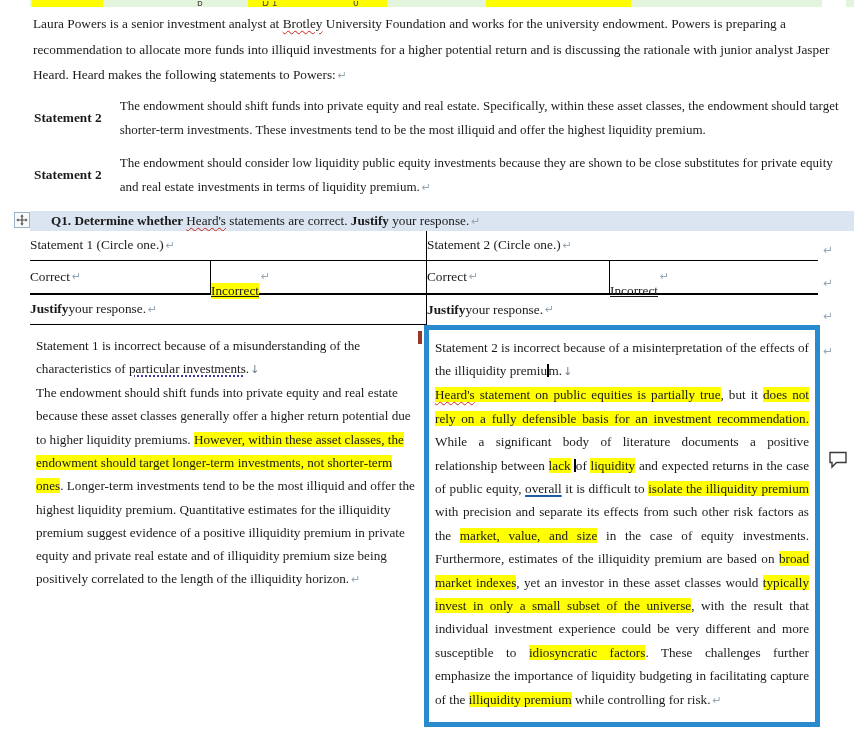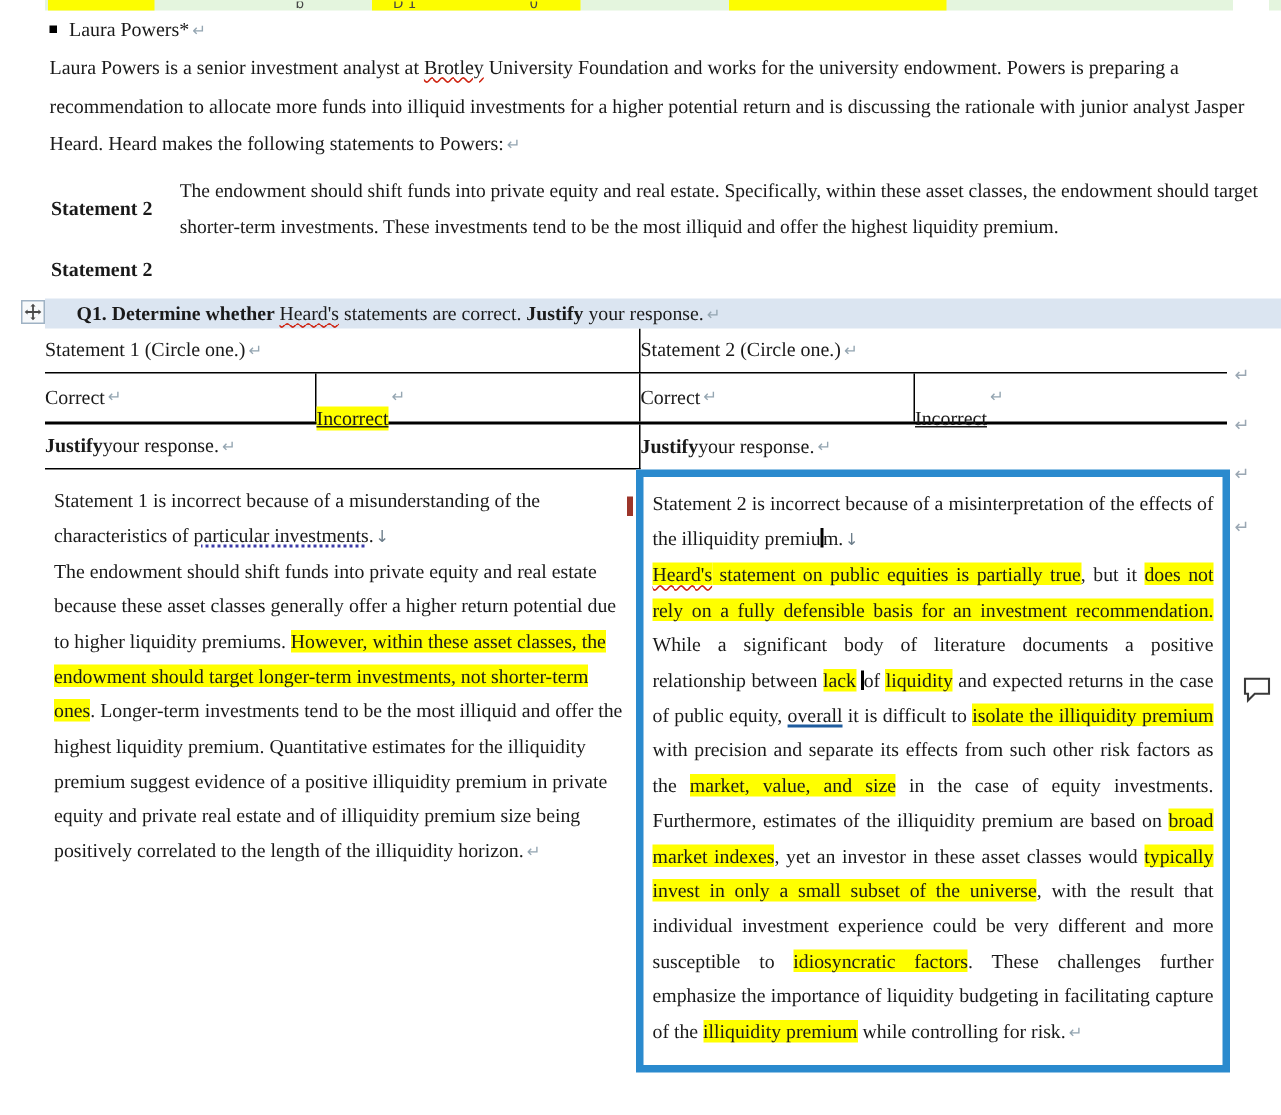--- a/index.html
+++ b/index.html
@@ -78,33 +78,31 @@
     <div class="yseg" style="left:32px;width:71px;"></div>
     <div class="yseg" style="left:248px;width:139px;"></div>
     <div class="yseg" style="left:486px;width:145px;"></div>
     <div class="glyphbit" style="left:197px;width:6px;">b</div>
     <div class="glyphbit" style="left:262px;width:16px;">D 1</div>
     <div class="glyphbit" style="left:353px;width:6px;">0</div>
   </div>
 
   <div class="content">
 
-    <div class="bullet-line">
-      <span class="sqbullet"></span><span><span>Laura Powers*</span><span class="pil">↵</span></span>
-    </div>
 
     <p class="intro"><span>Laura Powers is a senior investment analyst at </span><span class="sq">Brotley</span><span> University Foundation and works for the university endowment. Powers is preparing a recommendation to allocate more funds into illiquid investments for a higher potential return and is discussing the rationale with junior analyst Jasper Heard. Heard makes the following statements to Powers:</span><span class="pil">↵</span></p>
 
     <div class="stmt-row">
       <div class="stmt-label">Statement 2</div>
       <div class="stmt-text"><span>The endowment should shift funds into private equity and real estate. Specifically, within these asset classes, the endowment should target shorter-term investments. These investments tend to be the most illiquid and offer the highest liquidity premium.</span></div>
     </div>
 
     <div class="stmt-row second">
       <div class="stmt-label">Statement 2</div>
+      <div class="stmt-text"><span>The endowment should consider low liquidity public equity investments because they are shown to be close substitutes for private equity and real estate investments in terms of liquidity premium.</span><span class="pil">↵</span></div>
     </div>
 
     <div class="q1wrap">
       <div class="move-handle">
         <svg width="12" height="12" viewBox="0 0 14 14">
           <path d="M7 0.5 L5 2.8 H6.3 V6.3 H2.8 V5 L0.5 7 L2.8 9 V7.7 H6.3 V11.2 H5 L7 13.5 L9 11.2 H7.7 V7.7 H11.2 V9 L13.5 7 L11.2 5 V6.3 H7.7 V2.8 H9 Z" fill="#4a4a4a"></path>
         </svg>
       </div>
       <div class="q1bar" style="background:#dbe5f1;"><span class="b">Q1. Determine whether </span><span class="sq">Heard's</span><span> statements are correct. </span><span class="b">Justify</span><span> your response.</span><span class="pil">↵</span></div>
     </div>

